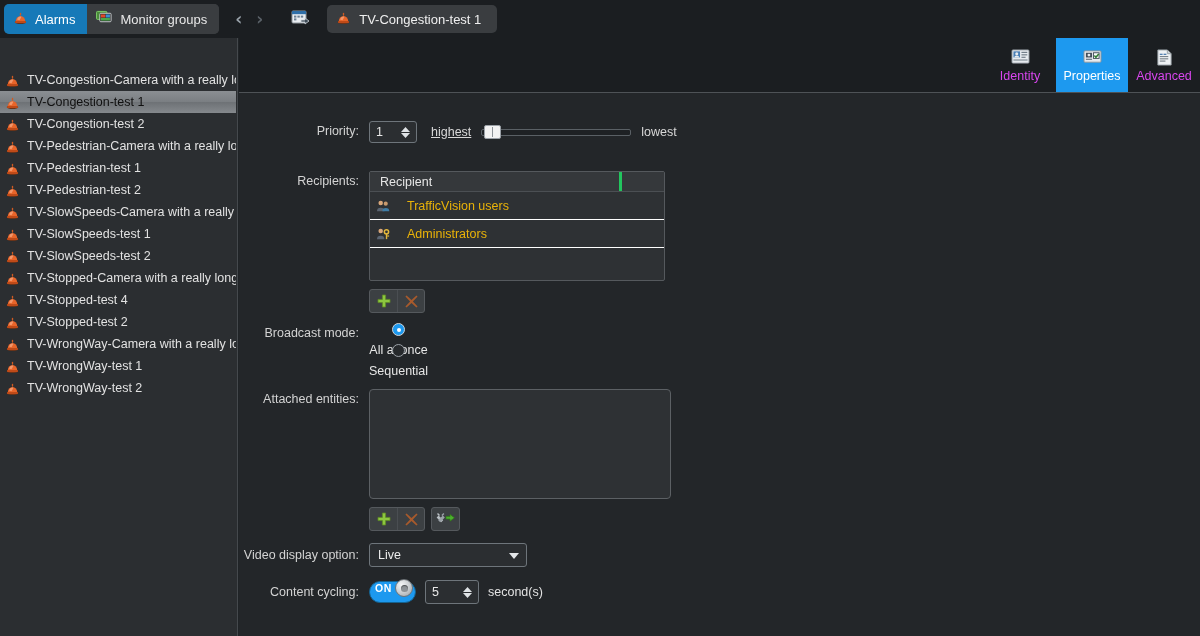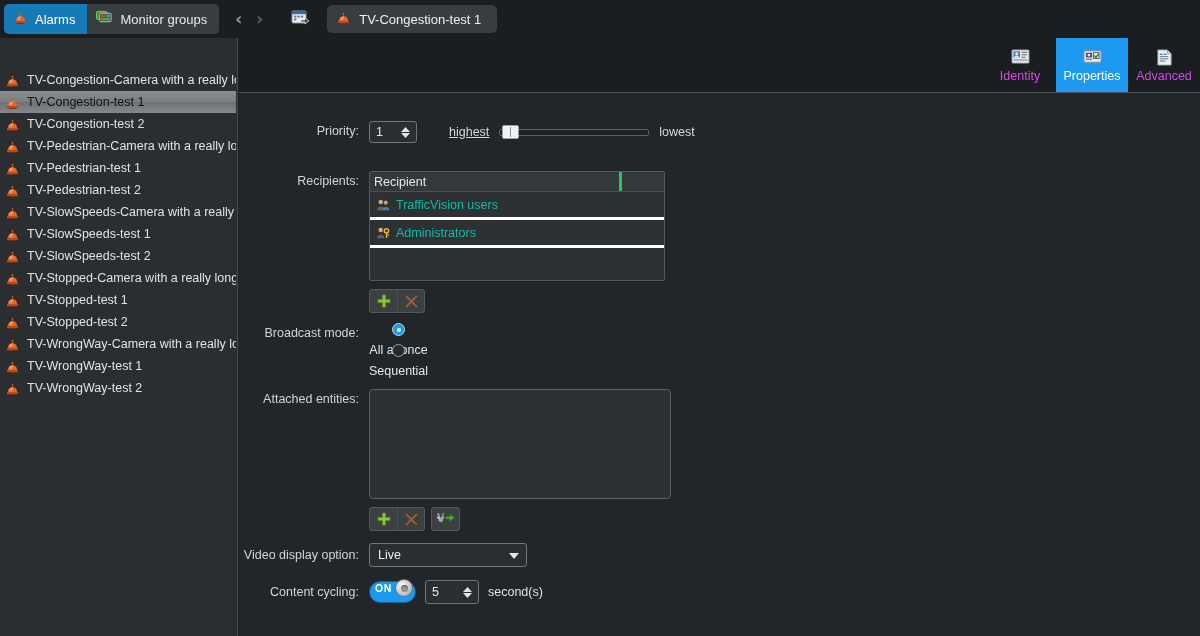--- a/index.html
+++ b/index.html
@@ -146,27 +146,27 @@
   .grid {
     width: 296px; height: 110px;
     background: #2e3134; border: 1px solid #55595d; border-radius: 2px;
     overflow: hidden;
   }
   .grid-head {
     display: flex; height: 20px;
     background: #35383b; border-bottom: 1px solid #4b4f53;
     font-size: 12.5px; color: #e6e6e6;
   }
-  .grid-head .c1 { flex: 1; padding-left: 4px; line-height: 20px; border-right: 3px solid #22c55e; }
+  .grid-head .c1 { flex: 1; padding-left: 4px; line-height: 20px; border-right: 3px solid #22c55e; margin-left: 6px; }
   .grid-head .c2 { width: 42px; }
   .grid-row {
-    display: flex; align-items: center; gap: 5px;
+    display: flex; align-items: center; gap: 16px;
     height: 28px; padding-left: 6px;
-    font-size: 12.5px; color: #14b8a6;
-    border-bottom: 3px solid #ffffff;
+    font-size: 12.5px; color: #eab308;
+    border-bottom: 1px solid #ffffff;
   }
 
   
   .btnbar { display: flex; gap: 6px; margin-top: 8px; }
   .btngroup {
     display: flex; background: #3c4043;
     border: 1px solid #55595d; border-radius: 3px; overflow: hidden;
   }
   .tbtn {
     width: 27px; height: 22px;
@@ -389,21 +389,21 @@
         <span class="alarm-label">TV-Stopped-Camera with a really long ca</span>
       </div>
       <div class="alarm-row">
         <span class="siren"><svg width="15" height="15" viewBox="0 0 16 16">
             <ellipse cx="8" cy="13" rx="6" ry="2" fill="#6b3318"></ellipse>
             <path d="M3 12 A5 5.5 0 0 1 13 12 Z" fill="#e8652a"></path>
             <path d="M4.5 10.5 A3.2 3.5 0 0 1 9 7.2 L7 11 Z" fill="#f6a882" opacity=".75"></path>
             <rect x="2" y="11.6" width="12" height="2.2" rx="1.1" fill="#bf4a18"></rect>
             <rect x="7.3" y="3" width="1.4" height="3" rx=".6" fill="#cf5a20"></rect>
           </svg></span>
-        <span class="alarm-label">TV-Stopped-test 1</span>
+        <span class="alarm-label">TV-Stopped-test 4</span>
       </div>
       <div class="alarm-row">
         <span class="siren"><svg width="15" height="15" viewBox="0 0 16 16">
             <ellipse cx="8" cy="13" rx="6" ry="2" fill="#6b3318"></ellipse>
             <path d="M3 12 A5 5.5 0 0 1 13 12 Z" fill="#e8652a"></path>
             <path d="M4.5 10.5 A3.2 3.5 0 0 1 9 7.2 L7 11 Z" fill="#f6a882" opacity=".75"></path>
             <rect x="2" y="11.6" width="12" height="2.2" rx="1.1" fill="#bf4a18"></rect>
             <rect x="7.3" y="3" width="1.4" height="3" rx=".6" fill="#cf5a20"></rect>
           </svg></span>
         <span class="alarm-label">TV-Stopped-test 2</span>
@@ -499,21 +499,21 @@
         <span class="val">1</span>
         <span class="spin-arrows">
           <svg width="9" height="5" viewBox="0 0 9 5">
               <path d="M4.5 0 L9 5 H0 Z" fill="#dfe3e6"></path>
             </svg>
           <svg width="9" height="5" viewBox="0 0 9 5">
               <path d="M4.5 5 L0 0 H9 Z" fill="#dfe3e6"></path>
             </svg>
         </span>
       </div>
-      <div class="edgelbl" style="margin-left:32px;text-decoration:underline;">highest</div>
+      <div class="edgelbl" style="margin-left:14px;text-decoration:underline;">highest</div>
       <div class="slider" style="margin-left:10px; margin-top:4px;">
         <div class="track"></div>
         <div class="handle"></div>
       </div>
       <div class="edgelbl" style="margin-left:10px;">lowest</div>
     </div>
 
     <div class="row" style="margin-top:28px;">
       <div class="lbl">Recipients:</div>
       <div>

